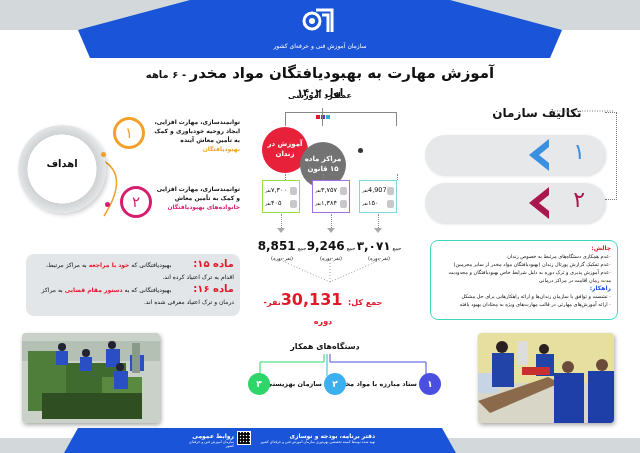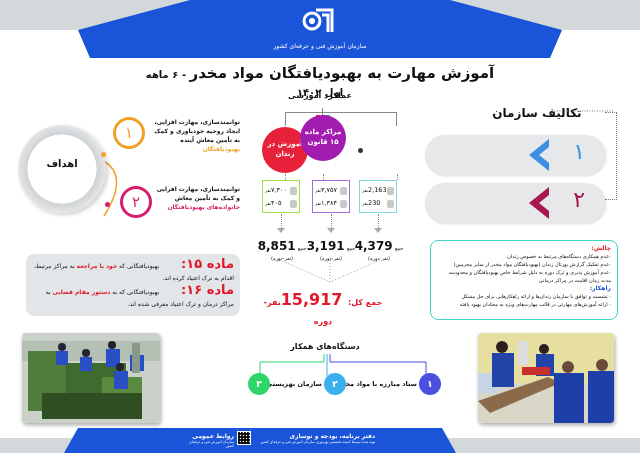--- a/index.html
+++ b/index.html
@@ -60,21 +60,21 @@
     background: radial-gradient(circle, #fff 55%, #d0d3d5 56%, #e9ebec 75%, #c4c7c9 100%); box-shadow: 2px 2px 4px rgba(0,0,0,0.2); }
   .goals-label { position: absolute; left: 18px; top: 158px; width: 88px; text-align: center; font-size: 10px; font-weight: bold; }
   .goal-circle { position: absolute; width: 32px; height: 32px; border-radius: 50%; border: 3px solid; background: #fff;
     font-size: 15px; display: flex; align-items: center; justify-content: center; }
   .goal-text { position: absolute; width: 92px; font-size: 6px; line-height: 9px; font-weight: bold; text-align: right; }
   .goal-link { position: absolute; width: 5px; height: 5px; border-radius: 50%; }
 
   .article-box { position: absolute; left: 26px; top: 254px; width: 214px; height: 62px; background: #e3e6e8; border-radius: 8px;
     padding: 4px 6px; font-size: 6px; line-height: 12px; }
   .article-box .red { color: #e3172a; font-weight: bold; }
-  .article-box .title { color: #e3172a; font-weight: bold; font-size: 13px; padding-left: 22px; }
+  .article-box .title { color: #e3172a; font-weight: bold; font-size: 10px; padding-left: 22px; }
 
   
   .partners-title { position: absolute; left: 290px; top: 342px; width: 70px; text-align: center; font-size: 8px; font-weight: bold; }
   .p-circle { position: absolute; width: 22px; height: 22px; border-radius: 50%; color: #fff; font-size: 9px; font-weight: bold;
     display: flex; align-items: center; justify-content: center; }
   .p-label { position: absolute; font-size: 6.5px; font-weight: bold; white-space: nowrap; }
 
   
   .photo { position: absolute; border-radius: 4px; overflow: hidden; box-shadow: 1px 2px 4px rgba(0,0,0,0.35); }
 
@@ -113,21 +113,21 @@
   <span style="background:#e3172a"></span><span style="background:#5b2be0"></span><span style="background:#2db4c4"></span>
 </div>
 
 <div class="conn" style="left:285px; top:112px; width:112px; height:14px; border-top-width:1px; border-left-width:1px; border-right-width:1px;"></div>
 <div class="conn" style="left:322px; top:108px; width:1px; height:18px; border-left-width:1px;"></div>
 
 <div class="circle rtl" style="left:262px; top:127px; background:#e8213a;">
     <span>آموزش در زندان</span>
   </div>
 <div class="mid-dot" style="left:314px; top:148px;"></div>
-<div class="circle rtl" style="left:311px; top:115px; background:#a21caf; left:300px;">
+<div class="circle rtl" style="left:311px; top:142px; background:#737373; left:300px;">
     <span>مراکز ماده ۱۵ قانون</span>
   </div>
 <div class="mid-dot" style="left:358px; top:148px;"></div>
 <div class="circle rtl" style="left:374px; top:127px;">
     <span>مراکز ماده ۱۶ قانون</span>
   </div>
 
 <div class="vdash" style="left:285px; top:174px; height:6px;"></div>
 <div class="vdash" style="left:323px; top:174px; height:6px;"></div>
 <div class="vdash" style="left:397px; top:174px; height:6px;"></div>
@@ -148,55 +148,55 @@
       <span><span>۳,۷۵۷</span><span style="font-size:4.5px">نفر</span></span>
     </div>
   <div class="row">
       <span class="ico"></span>
       <span><span>۱,۳۸۴</span><span style="font-size:4.5px">نفر</span></span>
     </div>
 </div>
 <div class="stat-box rtl" style="left:359px; top:180px; border-color:#7fd6dc;">
   <div class="row">
       <span class="ico"></span>
-      <span><span>2,163</span><span style="font-size:4.5px">نفر</span></span>
-    </div>
-  <div class="row">
-      <span class="ico"></span>
-      <span><span>230</span><span style="font-size:4.5px">نفر</span></span>
+      <span><span>4,907</span><span style="font-size:4.5px">نفر</span></span>
+    </div>
+  <div class="row">
+      <span class="ico"></span>
+      <span><span>۱۵۰</span><span style="font-size:4.5px">نفر</span></span>
     </div>
 </div>
 
 <div class="vdash" style="left:281px; top:214px; height:14px;"></div>
 <div class="vdash" style="left:331px; top:214px; height:14px;"></div>
 <div class="vdash" style="left:378px; top:214px; height:14px;"></div>
 <div class="arrow-down" style="left:277px; top:228px;"></div>
 <div class="arrow-down" style="left:327px; top:228px;"></div>
 <div class="arrow-down" style="left:374px; top:228px;"></div>
 
 <div class="sum rtl" style="left:252px; top:235px;">
   <span class="lbl">جمع</span><span class="val">8,851</span>
   <span class="unit">(نفر-دوره)</span>
 </div>
 <div class="sum rtl" style="left:301px; top:235px;">
-  <span class="lbl">جمع</span><span class="val">3,191</span>
+  <span class="lbl">جمع</span><span class="val">9,246</span>
   <span class="unit">(نفر-دوره)</span>
 </div>
 <div class="sum rtl" style="left:349px; top:235px;">
-  <span class="lbl">جمع</span><span class="val">4,379</span>
+  <span class="lbl">جمع</span><span class="val">۳,۰۷۱</span>
   <span class="unit">(نفر-دوره)</span>
 </div>
 
 <svg style="position:absolute; left:270px; top:258px; width:120px; height:30px;">
   <path d="M10 2 L60 24 L110 2" fill="none" stroke="#999" stroke-width="1" stroke-dasharray="1,2"></path>
   <line x1="60" y1="2" x2="60" y2="24" stroke="#999" stroke-width="1" stroke-dasharray="1,2"></line>
 </svg>
 
 <div class="total rtl">
-  <span class="lbl">جمع کل:</span> <span class="val">15,917</span><span class="unit">نفر-دوره</span>
+  <span class="lbl">جمع کل:</span> <span class="val">30,131</span><span class="unit">نفر-دوره</span>
 </div>
 
 <div class="tasks-title rtl">تکالیف سازمان</div>
 <svg style="position:absolute; left:552px; top:108px; width:66px; height:6px;">
   <line x1="0" y1="3" x2="62" y2="3" stroke="#777" stroke-dasharray="1,1.5"></line>
 </svg>
 <div class="task-bracket"></div>
 
 <div class="task-card" style="top:135px;">
   <svg class="chev" viewBox="0 0 22 32">

